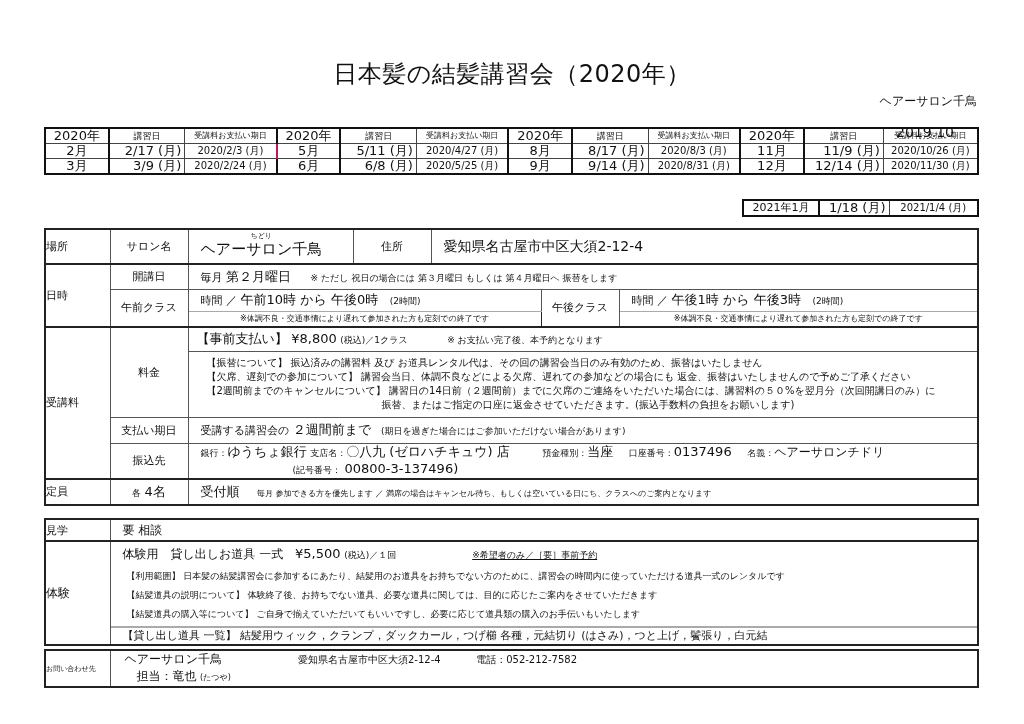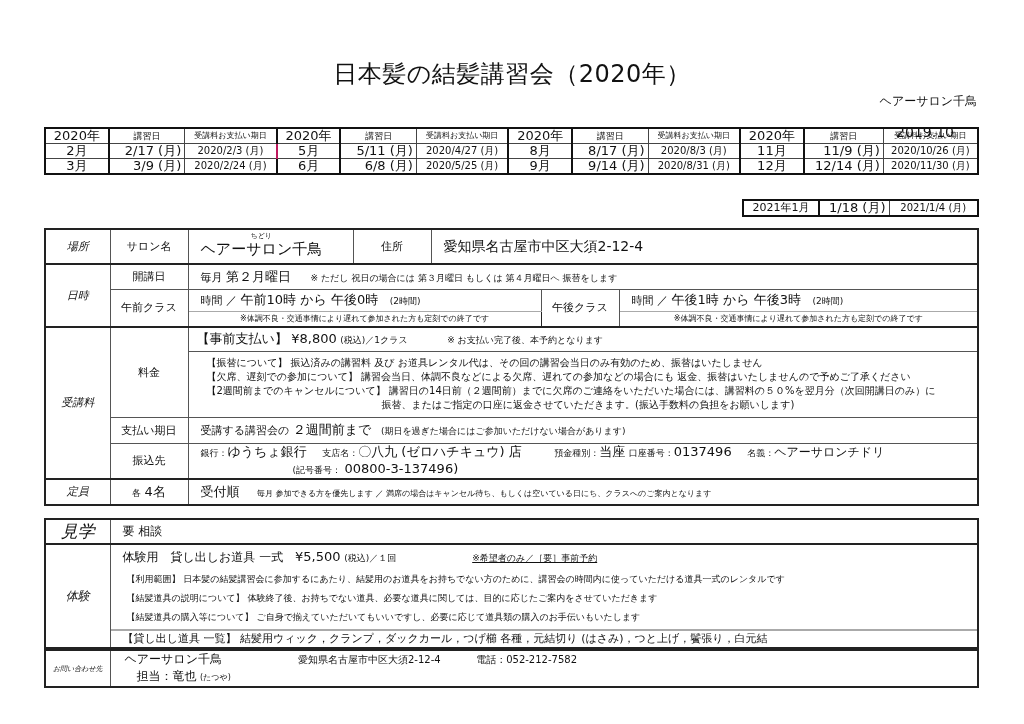--- a/index.html
+++ b/index.html
@@ -18,21 +18,21 @@
   .sched .hd2 { font-size: 8px; text-align: center; width: 101px; }
   .sched .mo { font-size: 13px; text-align: center; }
   .sched .dt { font-size: 13px; text-align: right; }
   .sched .due { font-size: 10px; text-align: center; }
   .sched .yrcol { border-right: 2px solid #111; }
   .sched .firstcol { border-left: 2px solid #111; }
 
   
   .info { position: absolute; left: 44px; top: 228px; width: 935px; border-collapse: collapse; border: 2px solid #222; }
   .info td { border: 1px solid #555; font-size: 11px; vertical-align: middle; }
-  .info .lbl { text-align: center; width: 65px; font-style: italic; }
+  .info .lbl { text-align: left; width: 65px; }
   .info .sub { text-align: center; width: 78px; }
   .info .sec { border-top: 2px solid #222; }
   .small { font-size: 9px; }
   .big { font-size: 15px; }
   .mid { font-size: 13px; }
   .pad { padding-left: 12px; }
   .lines div { line-height: 14px; font-size: 10px; }
 </style>
 </head>
 <body>
@@ -172,23 +172,23 @@
       <span>受講する講習会の</span>
       <span class="mid">２週間前まで</span>
       <span class="small" style="margin-left:6px;">(期日を過ぎた場合にはご参加いただけない場合があります)</span>
     </td>
   </tr>
   <tr style="height:32px;">
     <td class="sub">振込先</td>
     <td colspan="5" class="pad" style="line-height:15px;">
       <div>
         <span class="small">銀行：</span><span class="mid">ゆうちょ銀行</span>
-        <span class="small" style="margin-left:12px;">支店名：</span><span class="mid">〇八九 (ゼロハチキュウ) 店</span>
+        <span class="small" style="">支店名：</span><span class="mid">〇八九 (ゼロハチキュウ) 店</span>
         <span class="small" style="margin-left:29px;">預金種別：</span><span class="mid">当座</span>
-        <span class="small" style="">口座番号：</span><span class="mid">0137496</span>
+        <span class="small" style="margin-left:12px;">口座番号：</span><span class="mid">0137496</span>
         <span class="small" style="margin-left:12px;">名義：</span><span style="font-size:12px;">ヘアーサロンチドリ</span>
       </div>
       <div style="padding-left:92px;">
         <span class="small">(記号番号：</span>
         <span class="mid">00800-3-137496)</span>
       </div>
     </td>
   </tr>
 
   <tr style="height:26px;">
@@ -205,21 +205,21 @@
 </tbody>
   </table>
 
 <table class="info" style="top:518px;">
   <colgroup>
       <col style="width:65px">
       <col>
     </colgroup>
   <tbody>
       <tr style="height:22px;">
-    <td class="lbl" style="font-size:17px;">見学</td>
+    <td class="lbl" style="font-size:11px;">見学</td>
     <td class="pad" style="font-size:12px;">要 相談</td>
   </tr>
   <tr class="sec">
     <td class="lbl sec" style="font-size:12px;">体験</td>
     <td class="sec" style="padding:0;">
       <div style="padding:4px 12px 2px 12px; font-size:12px;">
         <span>体験用　貸し出しお道具 一式</span>
         <span class="mid" style="margin-left:8px;">¥5,500</span>
         <span class="small">(税込)／１回</span>
         <span class="small" style="margin-left:72px;text-decoration:underline;">※希望者のみ／［要］事前予約</span>

